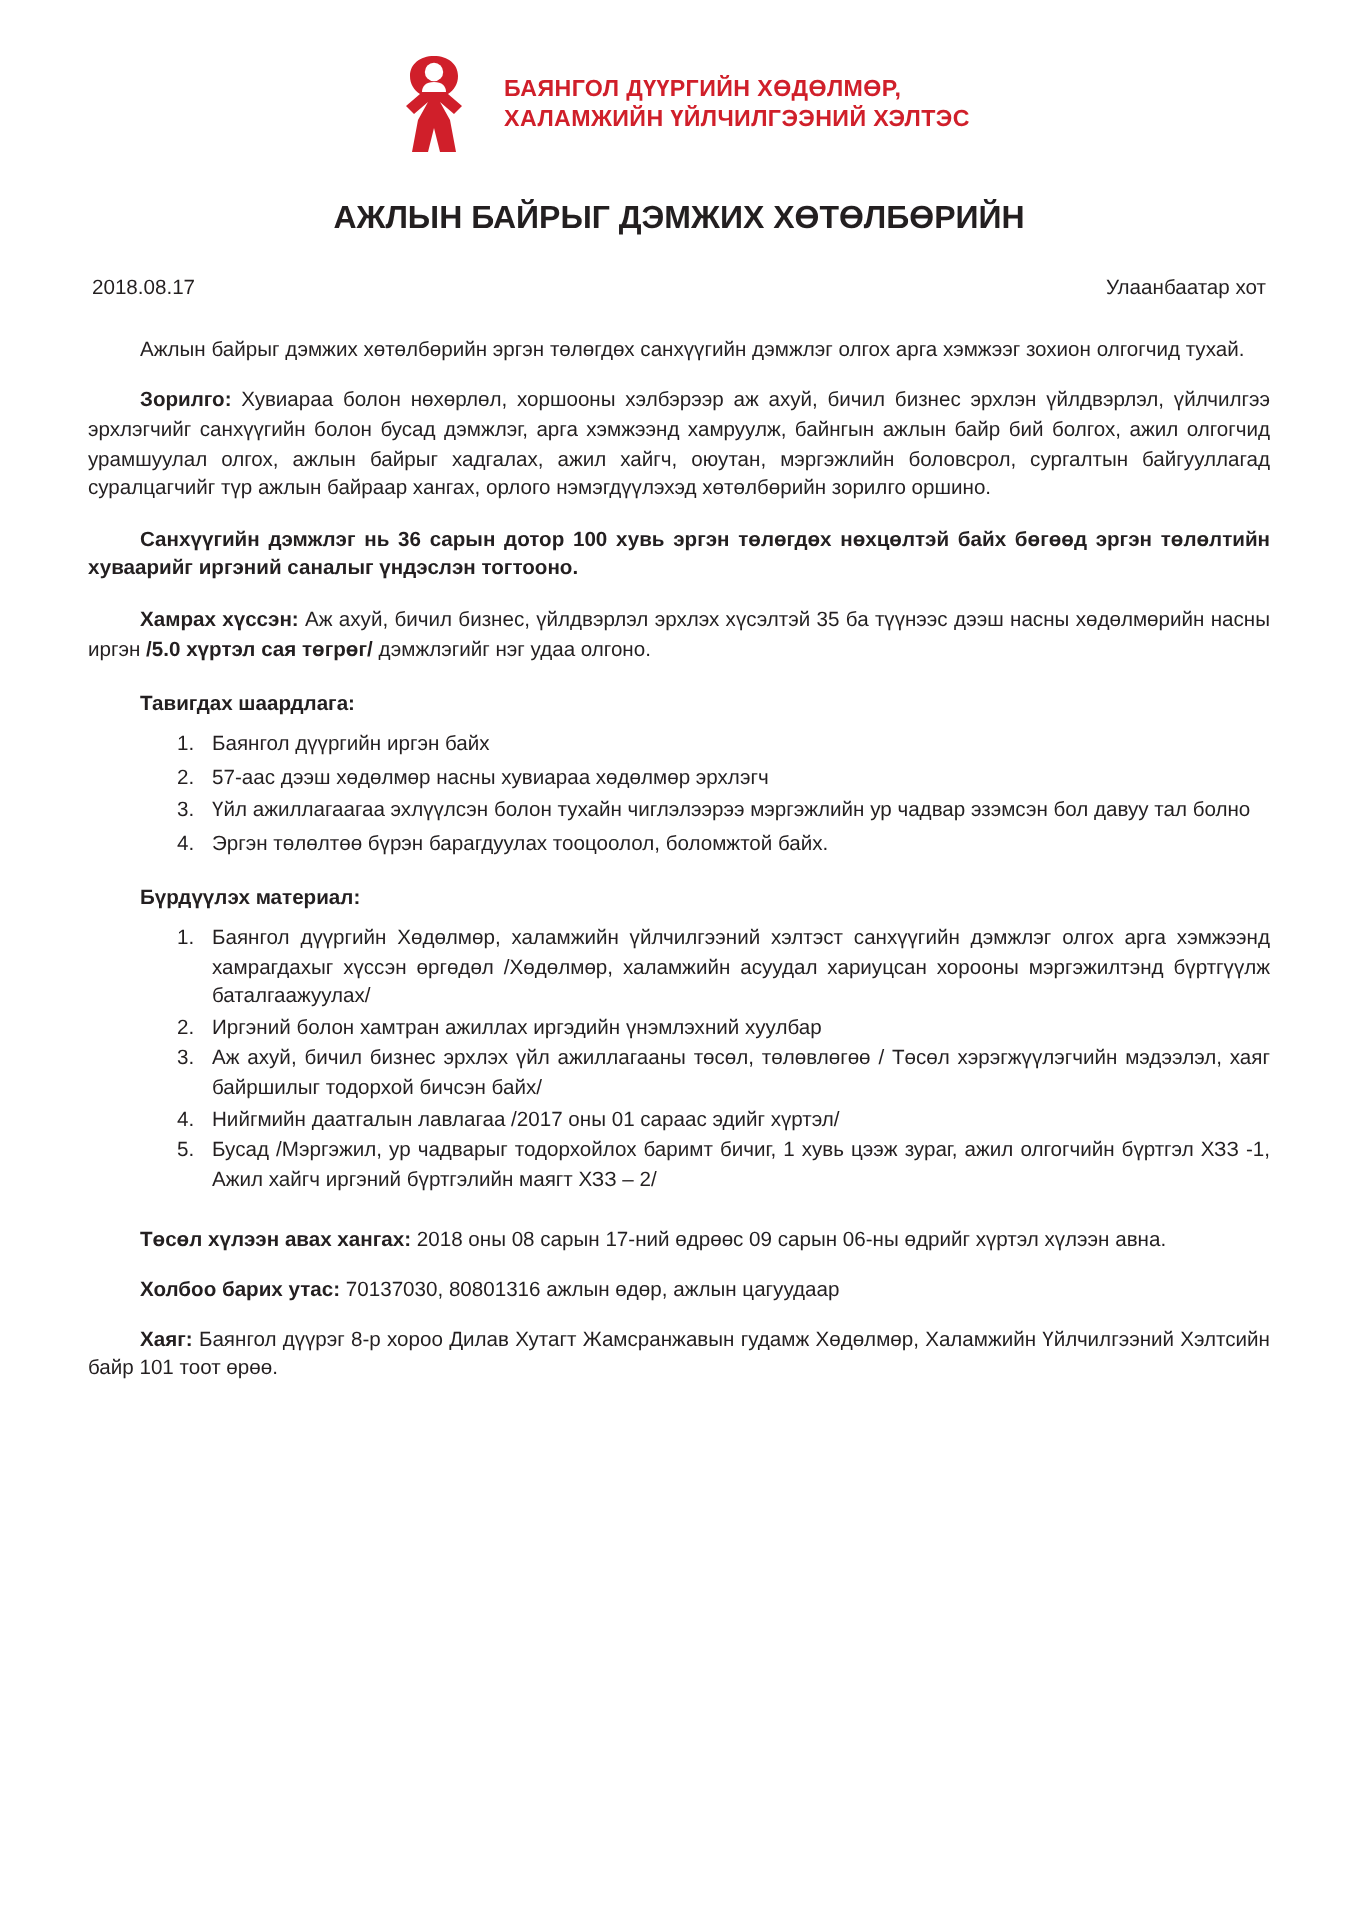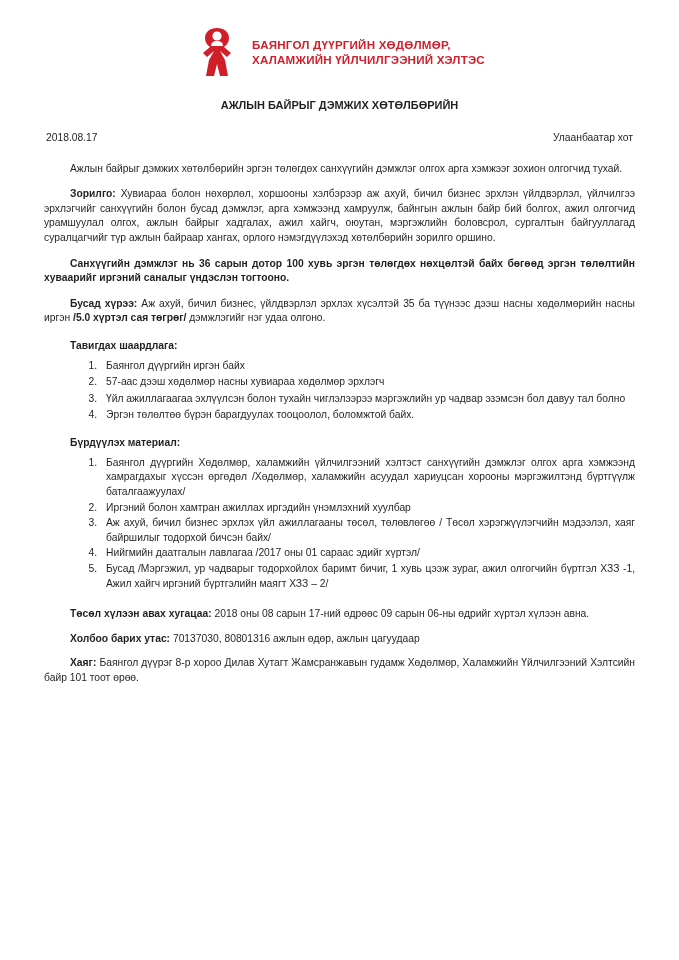--- a/index.html
+++ b/index.html
@@ -45,21 +45,21 @@
     font-size: 11.6px;
     letter-spacing: 0.2px;
     line-height: 1.32;
   }
   .org-name div { white-space: nowrap; }
 
   
   .doc-title {
     margin-top: 20px;
     text-align: center;
-    font-size: 11px;
+    font-size: 16px;
     font-weight: bold;
     line-height: 1.45;
     color: #231f20;
   }
   .doc-title div { white-space: nowrap; }
 
   
   .meta-row {
     margin-top: 17px;
     display: flex;
@@ -143,21 +143,21 @@
 
     <p class="para">
       <b>Зорилго:</b><span> Хувиараа болон нөхөрлөл, хоршооны хэлбэрээр аж ахуй, бичил бизнес эрхлэн үйлдвэрлэл, үйлчилгээ эрхлэгчийг санхүүгийн болон бусад дэмжлэг, арга хэмжээнд хамруулж, байнгын ажлын байр бий болгох, ажил олгогчид урамшуулал олгох, ажлын байрыг хадгалах, ажил хайгч, оюутан, мэргэжлийн боловсрол, сургалтын байгууллагад суралцагчийг түр ажлын байраар хангах, орлого нэмэгдүүлэхэд хөтөлбөрийн зорилго оршино.</span>
     </p>
 
     <p class="para">
       <b>Санхүүгийн дэмжлэг нь 36 сарын дотор 100 хувь эргэн төлөгдөх нөхцөлтэй байх бөгөөд эргэн төлөлтийн хуваарийг иргэний саналыг үндэслэн тогтооно.</b>
     </p>
 
     <p class="para">
-      <b>Бусад хүрээ:</b><span> Аж ахуй, бичил бизнес, үйлдвэрлэл эрхлэх хүсэлтэй 35 ба түүнээс дээш насны хөдөлмөрийн насны иргэн </span><b>/5.0 хүртэл сая төгрөг/</b><span> дэмжлэгийг нэг удаа олгоно.</span>
+      <b>Хамрах хүссэн:</b><span> Аж ахуй, бичил бизнес, үйлдвэрлэл эрхлэх хүсэлтэй 35 ба түүнээс дээш насны хөдөлмөрийн насны иргэн </span><b>/5.0 хүртэл сая төгрөг/</b><span> дэмжлэгийг нэг удаа олгоно.</span>
     </p>
 
     <div class="section-head">Тавигдах шаардлага:</div>
     <ol class="num">
       <li>Баянгол дүүргийн иргэн байх</li>
       <li>57-аас дээш хөдөлмөр насны хувиараа хөдөлмөр эрхлэгч</li>
       <li>Үйл ажиллагаагаа эхлүүлсэн болон тухайн чиглэлээрээ мэргэжлийн ур чадвар эзэмсэн бол давуу тал болно</li>
       <li>Эргэн төлөлтөө бүрэн барагдуулах тооцоолол, боломжтой байх.</li>
     </ol>
 
@@ -165,21 +165,21 @@
     <ol class="num tight">
       <li>Баянгол дүүргийн Хөдөлмөр, халамжийн үйлчилгээний хэлтэст санхүүгийн дэмжлэг олгох арга хэмжээнд хамрагдахыг хүссэн өргөдөл /Хөдөлмөр, халамжийн асуудал хариуцсан хорооны мэргэжилтэнд бүртгүүлж баталгаажуулах/</li>
       <li>Иргэний болон хамтран ажиллах иргэдийн үнэмлэхний хуулбар</li>
       <li>Аж ахуй, бичил бизнес эрхлэх үйл ажиллагааны төсөл, төлөвлөгөө / Төсөл хэрэгжүүлэгчийн мэдээлэл, хаяг байршилыг тодорхой бичсэн байх/</li>
       <li>Нийгмийн даатгалын лавлагаа /2017 оны 01 сараас эдийг хүртэл/</li>
       <li>Бусад /Мэргэжил, ур чадварыг тодорхойлох баримт бичиг, 1 хувь цээж зураг, ажил олгогчийн бүртгэл ХЗЗ -1, Ажил хайгч иргэний бүртгэлийн маягт ХЗЗ – 2/</li>
     </ol>
 
     <div class="tail">
       <p>
-        <b>Төсөл хүлээн авах хугацаа:</b><span> 2018 оны 08 сарын 17-ний өдрөөс 09 сарын 06-ны өдрийг хүртэл хүлээн авна.</span>
+        <b>Төсөл хүлээн авах хангах:</b><span> 2018 оны 08 сарын 17-ний өдрөөс 09 сарын 06-ны өдрийг хүртэл хүлээн авна.</span>
       </p>
       <p>
         <b>Холбоо барих утас:</b><span> 70137030, 80801316 ажлын өдөр, ажлын цагуудаар</span>
       </p>
       <p>
         <b>Хаяг:</b><span> Баянгол дүүрэг 8-р хороо Дилав Хутагт Жамсранжавын гудамж Хөдөлмөр, Халамжийн Үйлчилгээний Хэлтсийн байр 101 тоот өрөө.</span>
       </p>
     </div>
 
   </div>

